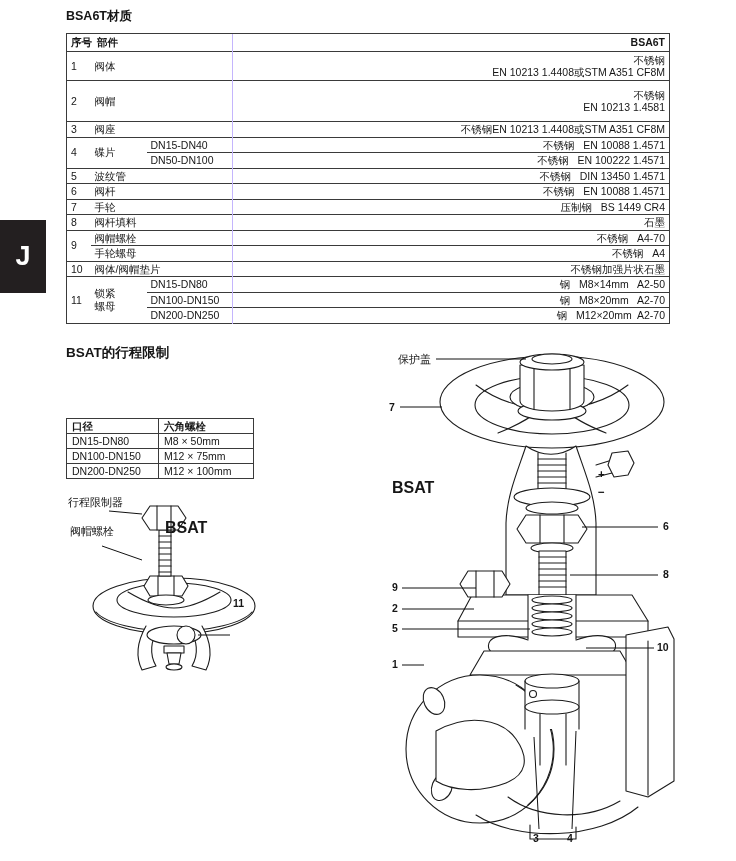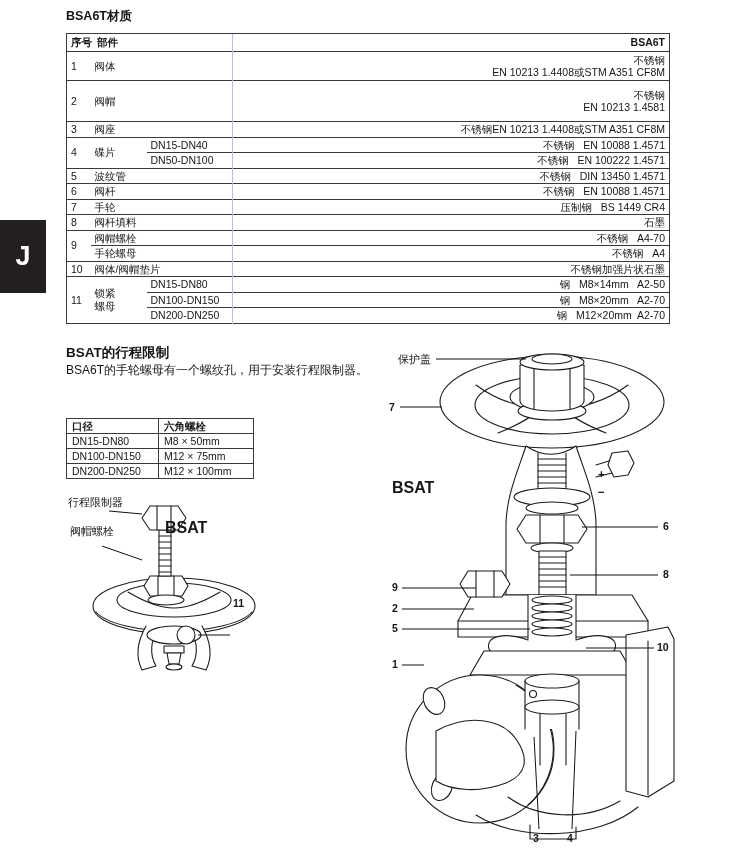--- a/index.html
+++ b/index.html
@@ -163,21 +163,20 @@
       <td class="val">钢   M8×20mm   A2-70</td>
     </tr>
     <tr>
       <td>DN200-DN250</td>
       <td class="val">钢   M12×20mm  A2-70</td>
     </tr>
     </tbody>
   </table>
 
   <div class="abs sec-heading">BSAT的行程限制</div>
-  <div class="abs body-line1">BSA6T的手轮螺母有一个螺纹孔，用于安装行程限制器。</div>
 
   <table class="abs bolts">
     <colgroup>
         <col style="width:92px">
         <col>
       </colgroup>
     <tbody>
     <tr>
       <th>口径</th>
       <th>六角螺栓</th>

